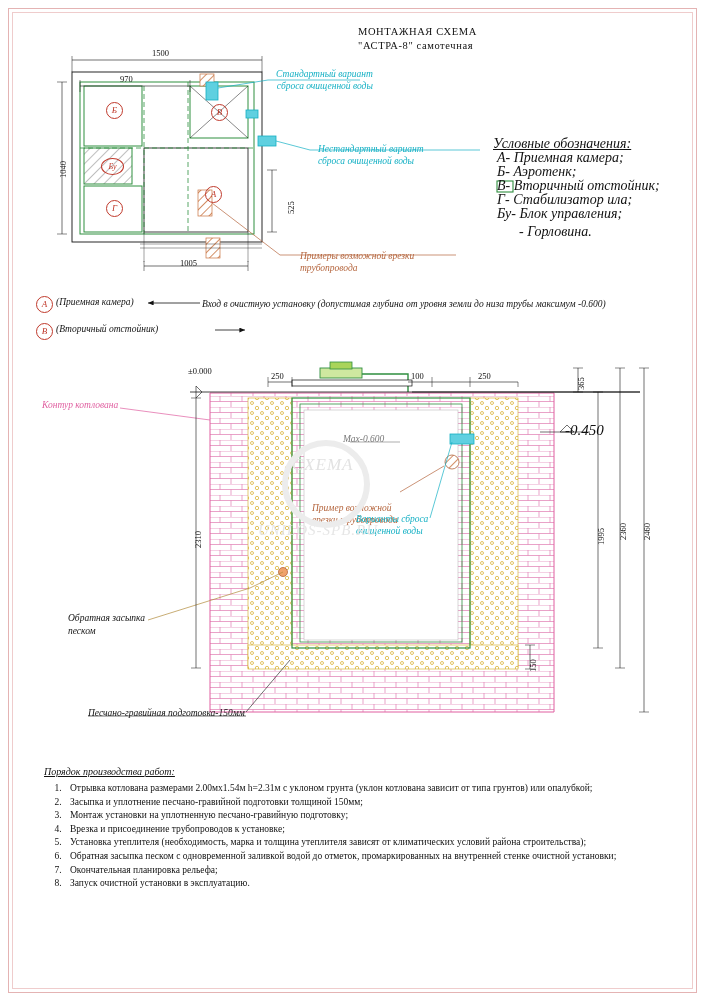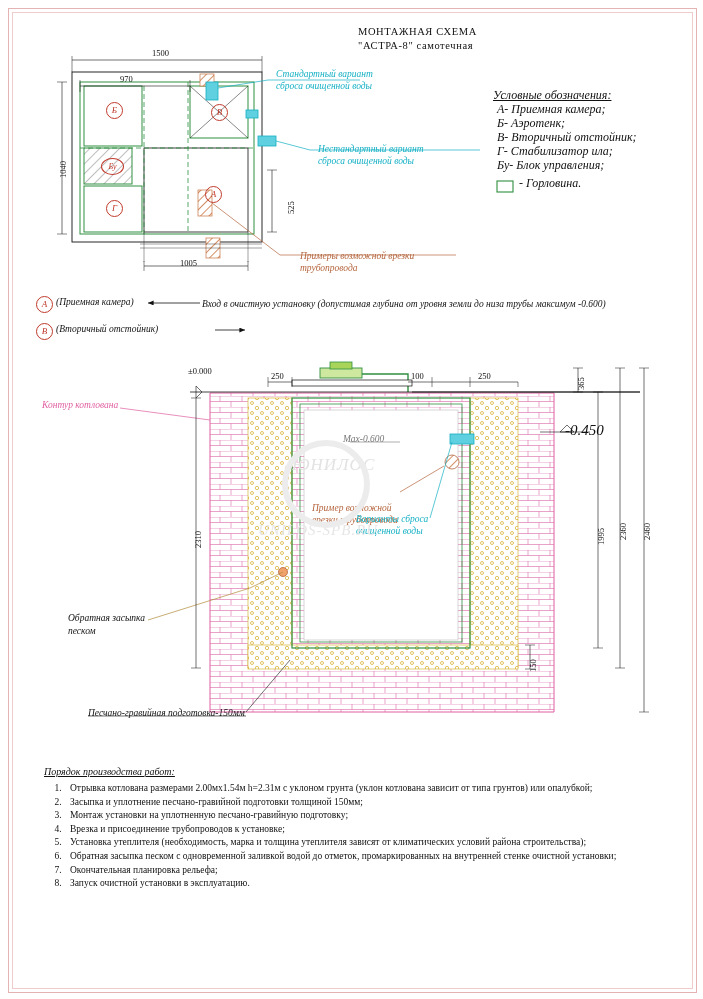--- a/index.html
+++ b/index.html
@@ -8,21 +8,21 @@
   .frame{position:absolute;left:8px;top:8px;width:687px;height:983px;border:1px solid #e4b3b3;}
   .frame2{position:absolute;left:12px;top:12px;width:679px;height:975px;border:1px solid #efcccc;}
   .t{position:absolute;white-space:pre;font-family:"Liberation Serif",serif;}
   .title{font-size:10.5px;letter-spacing:.6px;color:#111;}
   .lbl-cy{color:#14b0c4;font-style:italic;font-size:9.5px;}
   .lbl-br{color:#b4643c;font-style:italic;font-size:9.5px;}
   .lbl-pk{color:#e05fa0;font-style:italic;font-size:9.5px;}
   .lbl-bk{color:#111;font-style:italic;font-size:9.5px;}
   .dim{color:#111;font-size:8.5px;font-family:"Liberation Serif",serif;}
   .vdim{transform:rotate(-90deg);transform-origin:0 0;}
-  .legend{font-size:12px;font-style:italic;color:#111;line-height:13.5px;}
+  .legend{font-size:14px;font-style:italic;color:#111;line-height:13.5px;margin-top:48px;}
   .ord-title{font-size:10px;font-style:italic;text-decoration:underline;}
   .ord li{font-size:9.5px;line-height:13.6px;}
   svg{position:absolute;left:0;top:0;overflow:visible;}
   .wm{position:absolute;color:#dcdcdc;font-size:15px;font-style:italic;letter-spacing:1px;}
   .circ{position:absolute;border:1px solid #c0392b;border-radius:50%;width:15px;height:15px;
         font-size:9px;font-style:italic;color:#c0392b;text-align:center;line-height:15px;}
   ol.ord{margin:0;padding-left:20px;}
   ol.ord li{margin:0 0 0 0;padding-left:6px;}
 </style>
 </head>
@@ -204,21 +204,21 @@
   <div class="t dim vdim" style="left:58px;top:178px;">1040</div>
   <div class="t dim" style="left:180px;top:258px;">1005</div>
   <div class="t dim vdim" style="left:286px;top:214px;">525</div>
 
   <div class="circ" style="left:106px;top:102px;">Б</div>
   <div class="circ" style="left:101px;top:158px;width:21px;font-size:8px;">Бу</div>
   <div class="circ" style="left:106px;top:200px;">Г</div>
   <div class="circ" style="left:211px;top:104px;">В</div>
   <div class="circ" style="left:205px;top:186px;">А</div>
 
-  <div class="t lbl-cy" style="left:276px;top:68px;line-height:12px;">Стандартный вариант
+  <div class="t lbl-cy" style="left:276px;top:68px;line-height:12px;text-align:right;">Стандартный вариант
 сброса очищенной воды</div>
   <div class="t lbl-cy" style="left:318px;top:143px;line-height:12px;">Нестандартный вариант
 сброса очищенной воды</div>
   <div class="t lbl-br" style="left:300px;top:250px;line-height:12px;">Примеры возможной врезки
 трубопровода</div>
 
   <div class="t legend" style="left:493px;top:89px;text-decoration:underline;">Условные обозначения:</div>
   <div class="t legend" style="left:497px;top:103px;">А- Приемная камера;</div>
   <div class="t legend" style="left:497px;top:117px;">Б- Аэротенк;</div>
   <div class="t legend" style="left:497px;top:131px;">В- Вторичный отстойник;</div>
@@ -249,21 +249,21 @@
 
   <div class="t lbl-pk" style="left:42px;top:400px;">Контур котлована</div>
   <div class="t lbl-br" style="left:312px;top:486px;line-height:12px;margin-top:16px;">Пример возможной
 врезки трубопровода</div>
   <div class="t lbl-cy" style="left:356px;top:513px;line-height:12px;">Варианты сброса
 очищенной воды</div>
   <div class="t lbl-bk" style="left:68px;top:612px;line-height:12.5px;">Обратная засыпка
 песком</div>
   <div class="t lbl-bk" style="left:88px;top:708px;">Песчано-гравийная подготовка-150мм</div>
 
-  <div class="wm" style="left:292px;top:455px;font-size:17px;color:#e2e2e2;">ЮНИЛОС</div>
+  <div class="wm" style="left:292px;top:455px;font-size:17px;color:#e2e2e2;">СХЕМА</div>
   <div class="wm" style="left:258px;top:522px;color:#e6e6e6;">UNILOS-SPB.RU</div>
   <div style="position:absolute;left:282px;top:440px;width:76px;height:76px;border:6px solid #ececec;border-radius:50%;"></div>
 
   <div class="t ord-title" style="left:44px;top:766px;">Порядок производства работ:</div>
   <ol class="ord" id="order-list" style="position:absolute;left:44px;top:782px;width:610px;">
       <li>Отрывка котлована размерами 2.00мх1.54м h=2.31м с уклоном грунта (уклон котлована зависит от типа грунтов) или опалубкой;</li>
       <li>Засыпка и уплотнение песчано-гравийной подготовки толщиной 150мм;</li>
       <li>Монтаж установки на уплотненную песчано-гравийную подготовку;</li>
       <li>Врезка и присоединение трубопроводов к установке;</li>
       <li>Установка утеплителя (необходимость, марка и толщина утеплителя зависят от климатических условий района строительства);</li>

